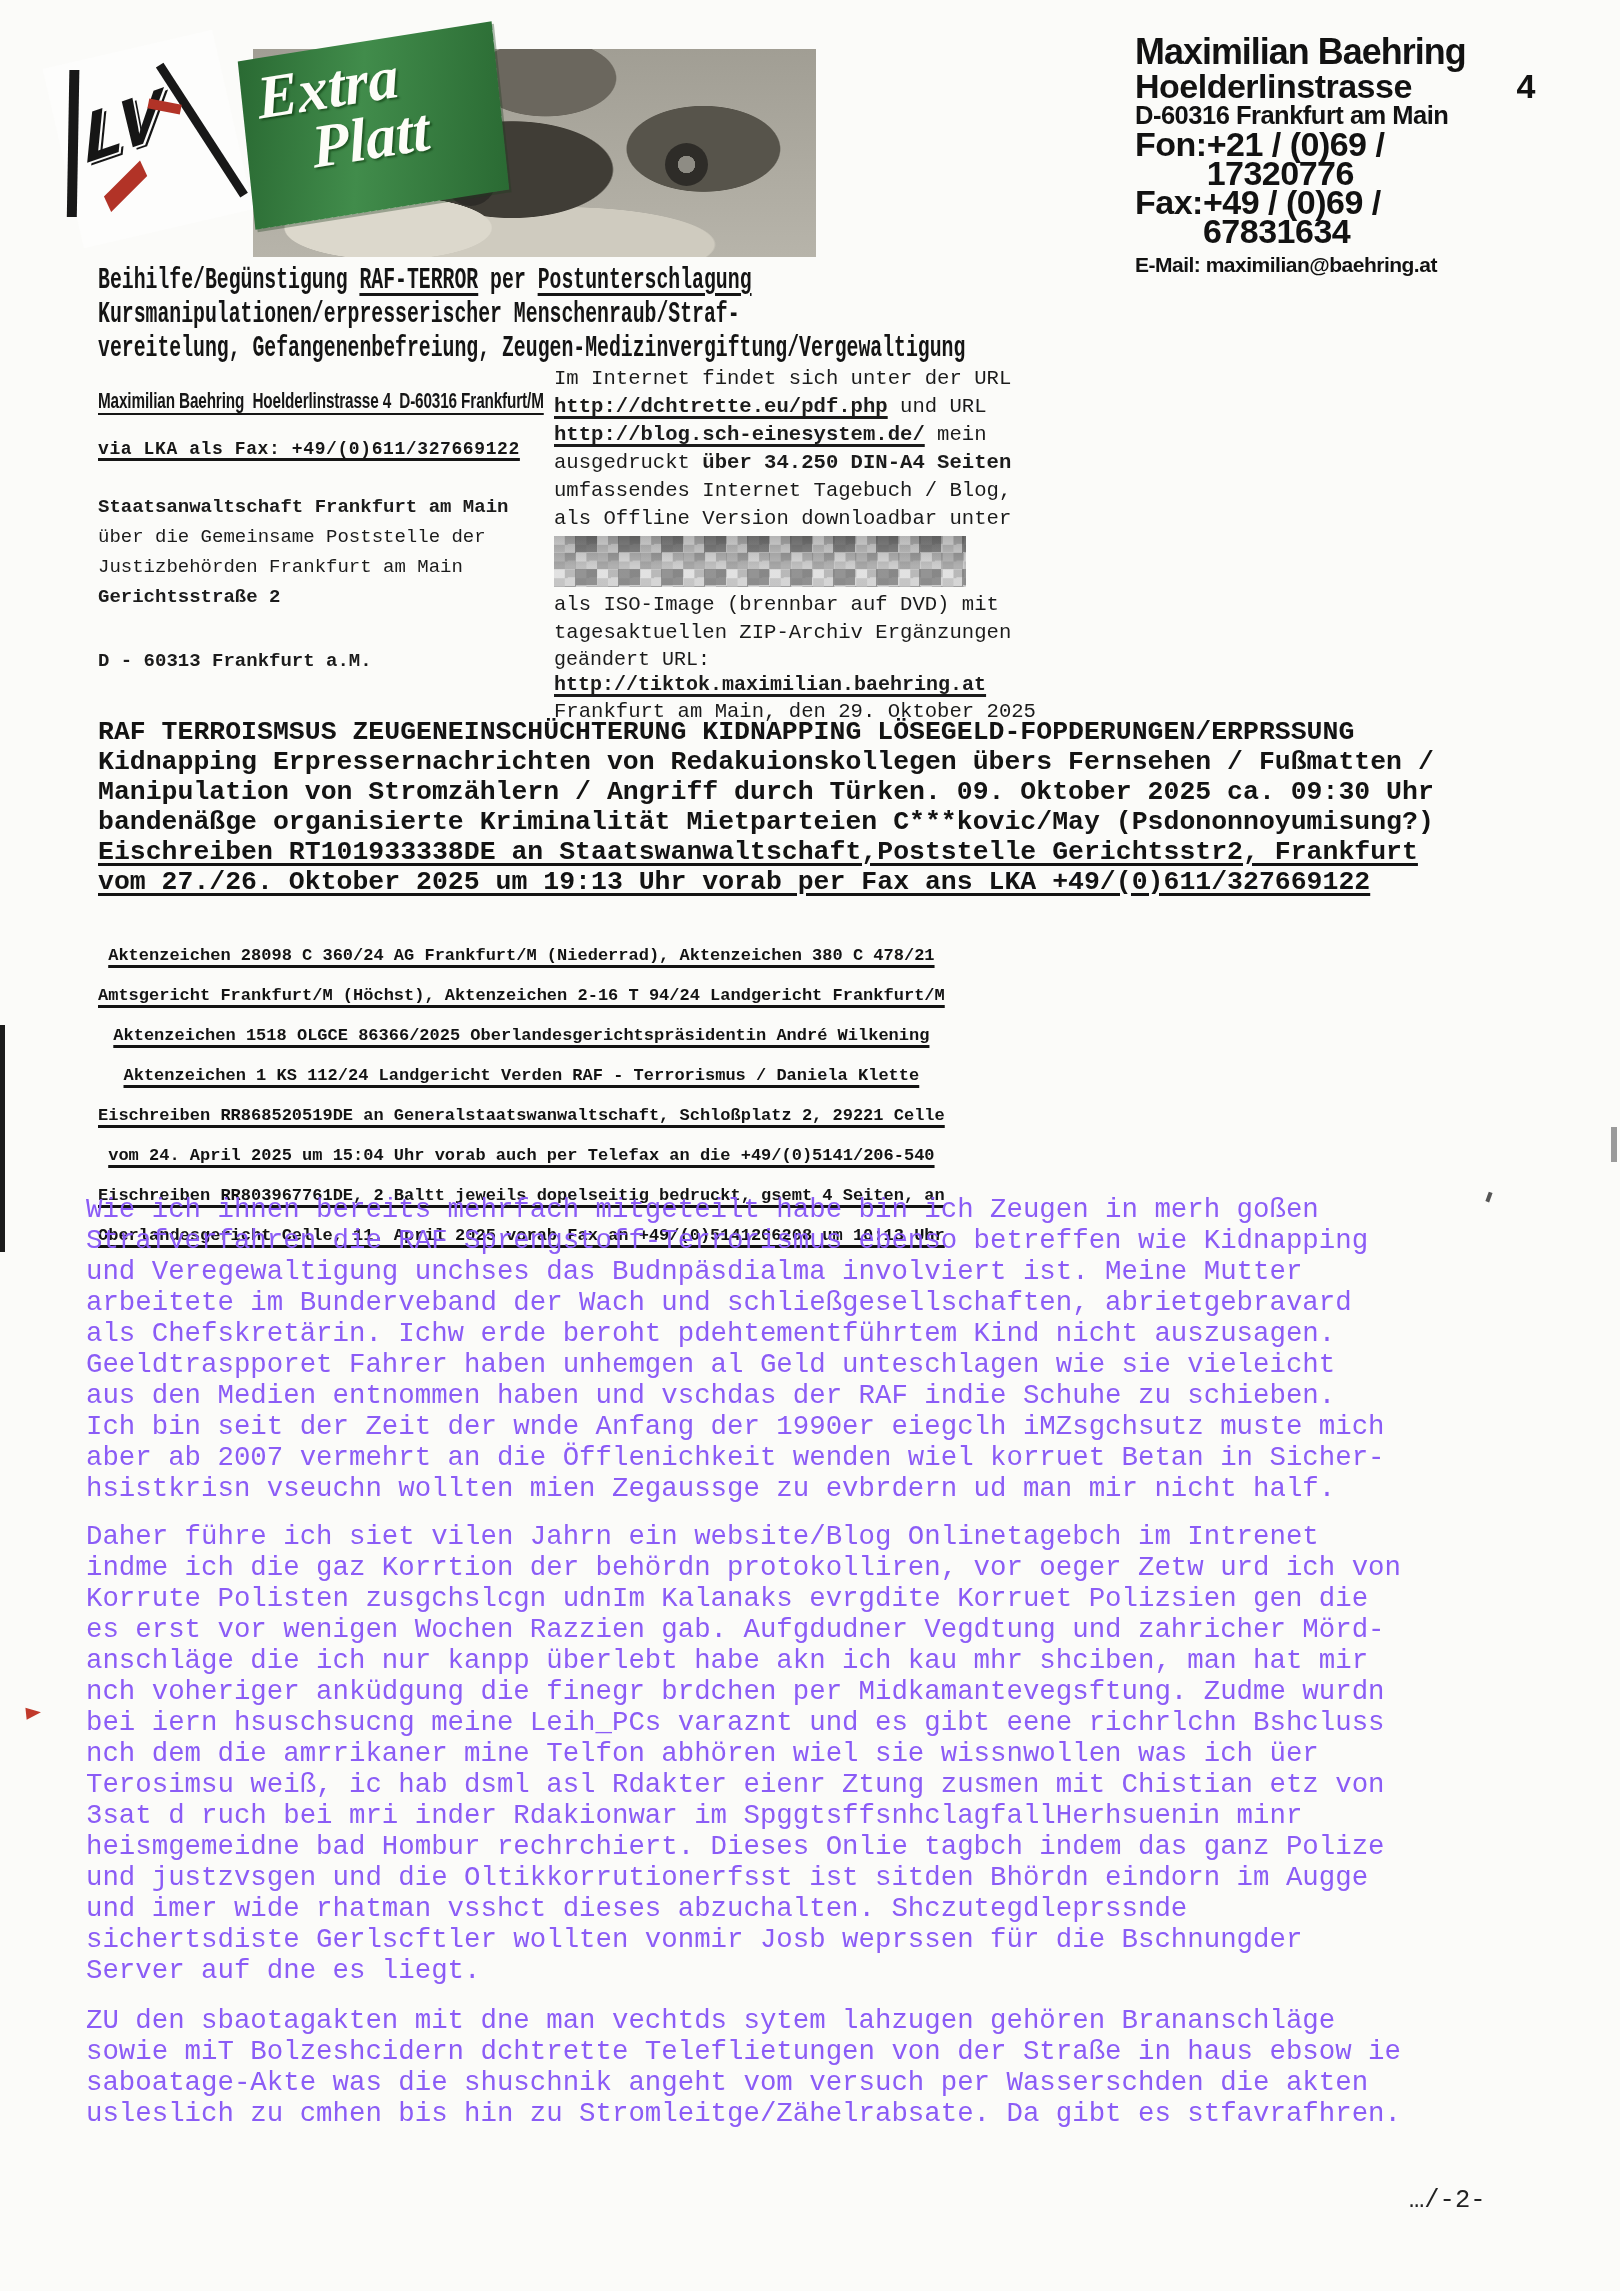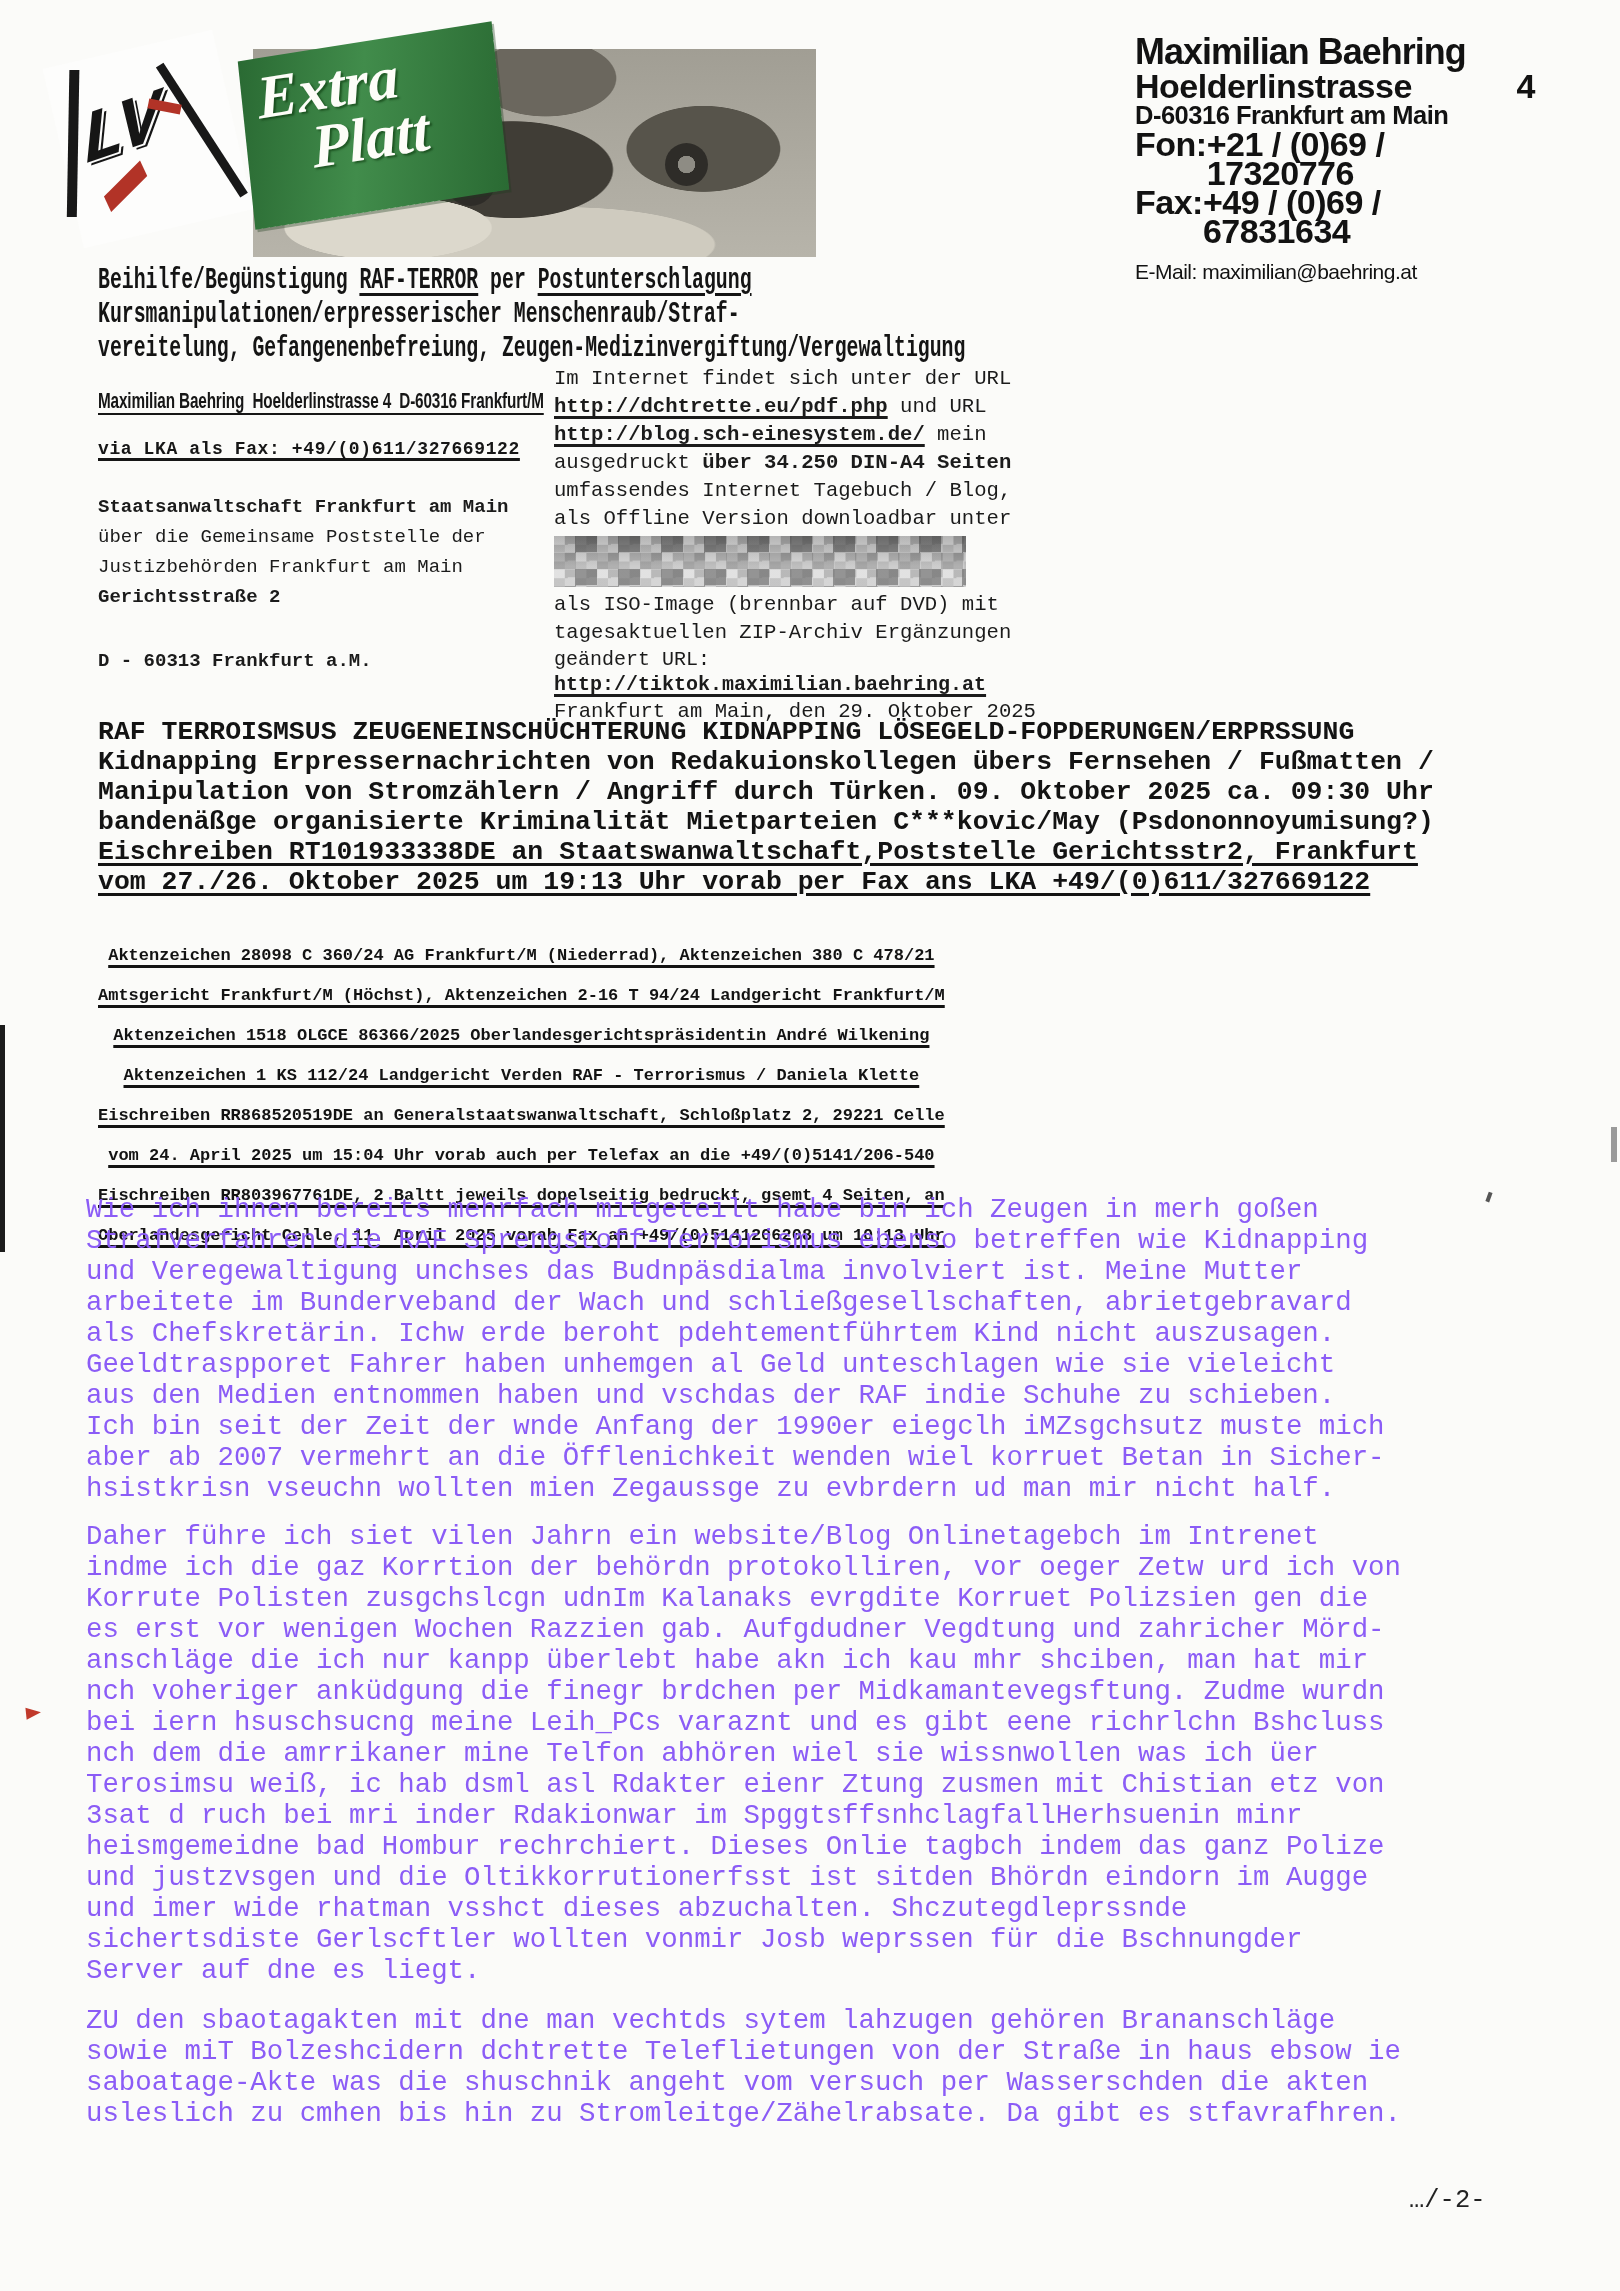--- a/index.html
+++ b/index.html
@@ -49,21 +49,21 @@
   .banner .t{font-family:"Liberation Serif","DejaVu Serif",serif;font-style:italic;font-weight:bold;
     color:#fdfdf8;font-size:61px;line-height:63px;text-shadow:2px 2px 2px rgba(0,40,0,.5);}
   .banner .t1{margin:7.8px 0 0 15.7px;}
   .banner .t2{margin:-5.9px 0 0 65px;}
 
   
   .sender{left:1135px;top:31px;width:400px;color:#121212;}
   .sender .name{font-size:37px;font-weight:bold;letter-spacing:-1px;line-height:41px;transform:scaleX(.97);transform-origin:0 0;}
   .sender .row{display:flex;justify-content:space-between;font-weight:bold;font-size:34px;line-height:29px;letter-spacing:-0.5px;}
   .sender .one{font-weight:bold;font-size:25.5px;line-height:29px;letter-spacing:-0.5px;}
-  .sender .mailrow{font-weight:normal;font-size:21px;line-height:27.4px;letter-spacing:-0.5px;margin-top:12px;}
+  .sender .mailrow{font-weight:bold;font-size:21px;line-height:27.4px;letter-spacing:-0.5px;margin-top:5px;}
 
   
   .subject{left:98px;top:263px;width:1470px;font-weight:bold;font-size:30px;line-height:34px;
     transform:scaleX(.66);transform-origin:0 0;color:#141414;}
   .subject .u{text-decoration-thickness:2.9px;text-underline-offset:4.9px;}
 
   
   .retaddr{left:98px;top:388px;font-weight:bold;font-size:22.5px;letter-spacing:-0.2px;
     transform:scaleX(.68);transform-origin:0 0;width:686px;color:#161616;
     text-decoration:underline;text-decoration-thickness:2px;text-underline-offset:4.9px;}

